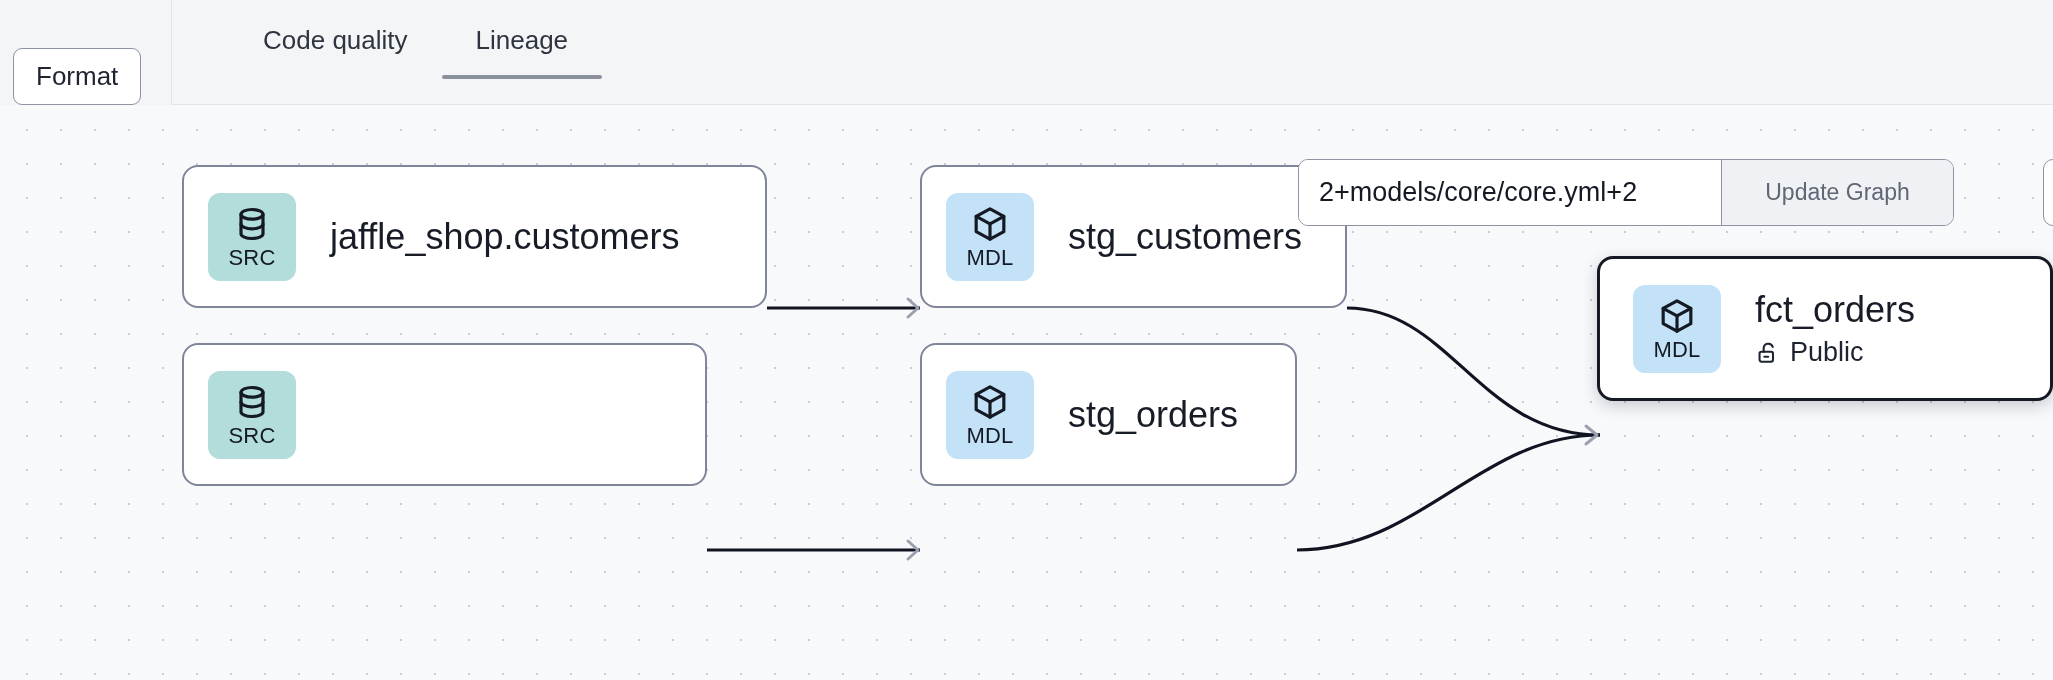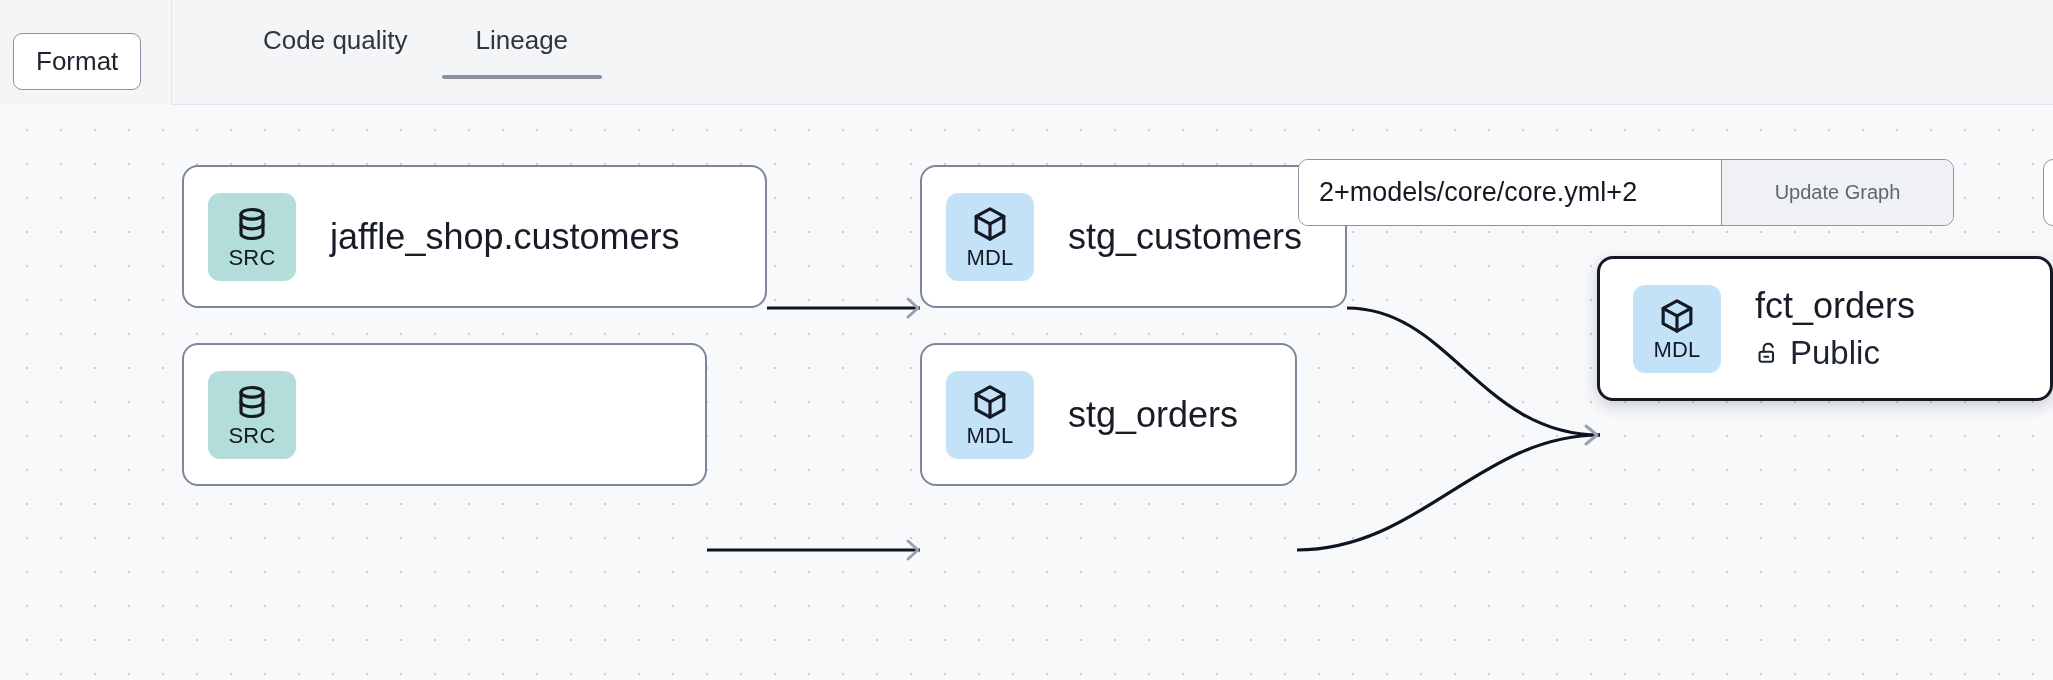--- a/index.html
+++ b/index.html
@@ -16,21 +16,21 @@
     position: absolute; left: 0; top: 0;
     width: 2053px; height: 105px;
     background: #f4f5f7;
     border-bottom: 1px solid #e3e5ea;
     display: flex; align-items: flex-start;
   }
   .toolbar-left {
     width: 172px; height: 105px;
     background: #f4f5f7;
     border-right: 1px solid #e3e5ea;
-    display: flex; align-items: center; justify-content: flex-start;
+    display: flex; align-items: flex-end; justify-content: flex-start;
     padding: 17px 0 0 13px;
   }
   .format-btn {
     display: inline-flex; align-items: center; justify-content: center;
     height: 57px; padding: 0 22px;
     background: #ffffff;
     border: 1px solid #8e93a3;
     border-radius: 9px;
     font-size: 26px; color: #1f2430;
     font-family: "Liberation Sans", sans-serif;
@@ -103,21 +103,21 @@
   .node-body { margin-left: 34px; display: flex; flex-direction: column; justify-content: center; }
   .node-title {
     font-size: 36px; color: #171c27;
     font-family: "Liberation Sans", sans-serif;
     white-space: nowrap;
     line-height: 1.15;
   }
   .node-sub {
     display: flex; align-items: center; gap: 9px;
     margin-top: 7px;
-    font-size: 33px; color: #1d2330;
+    font-size: 27px; color: #1d2330;
     white-space: nowrap;
   }
 
   
   .graph-controls {
     position: absolute; left: 1358px; top: 159px;
     height: 67px;
     display: flex; align-items: stretch;
     border: 1.5px solid #8e93a3;
     border-radius: 10px;
@@ -130,21 +130,21 @@
     border: none; outline: none; background: #ffffff;
     font-size: 27px; color: #141924;
     font-family: "Liberation Sans", sans-serif;
     padding: 0 20px;
   }
   .update-btn {
     display: flex; align-items: center; justify-content: center;
     width: 232px; height: 100%;
     background: #eff1f4;
     border: none; border-left: 1.5px solid #8e93a3;
-    font-size: 20px; color: #5f6674;
+    font-size: 23px; color: #5f6674;
     font-family: "Liberation Sans", sans-serif;
     cursor: pointer; white-space: nowrap;
   }
   .side-panel-edge {
     position: absolute; left: 2043px; top: 159px;
     width: 60px; height: 67px;
     background: #ffffff;
     border: 1.5px solid #8e93a3;
     border-radius: 10px;
     z-index: 10;

